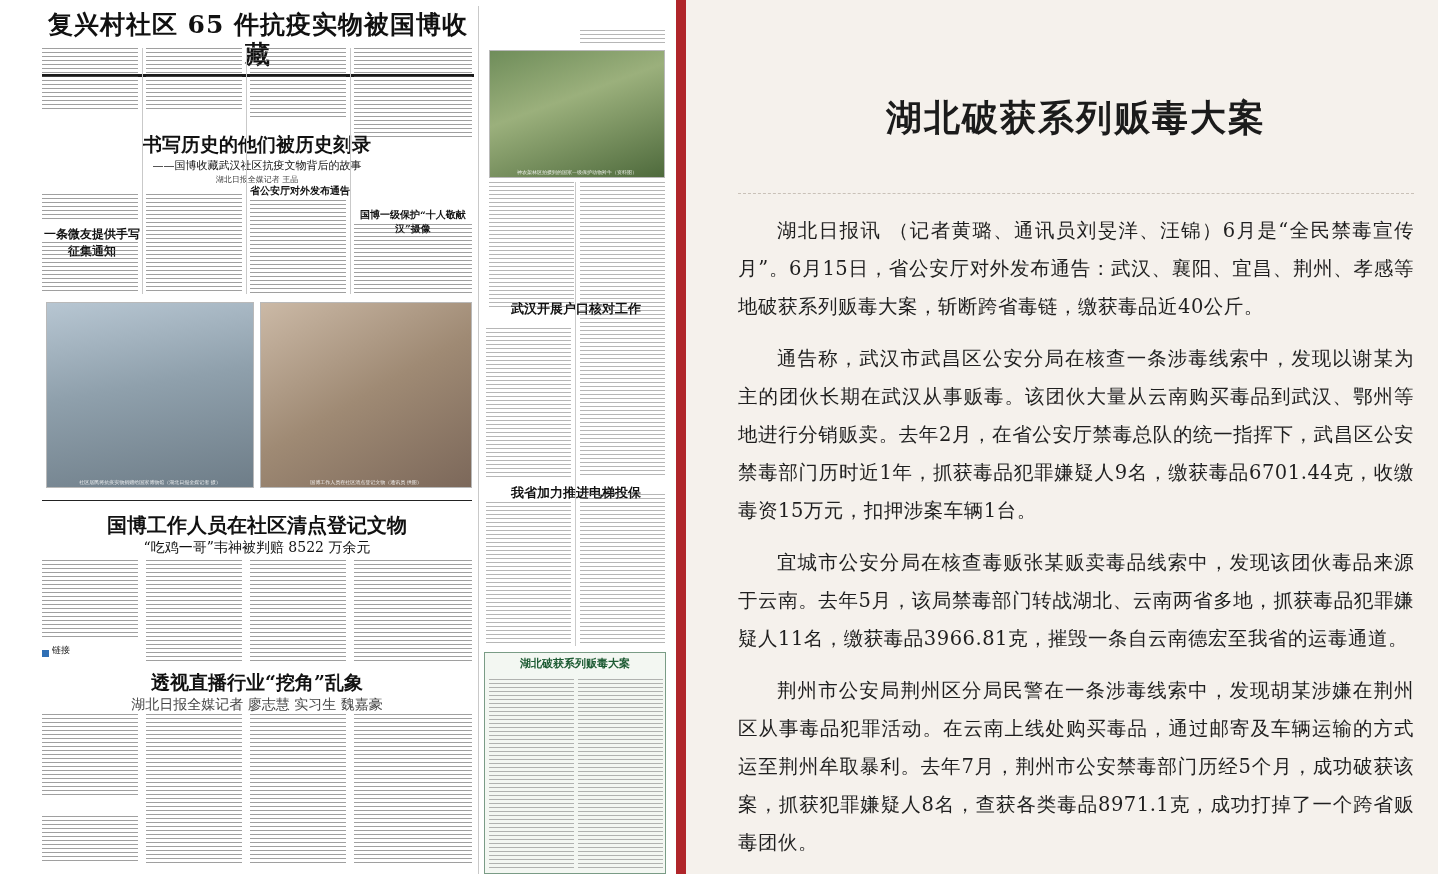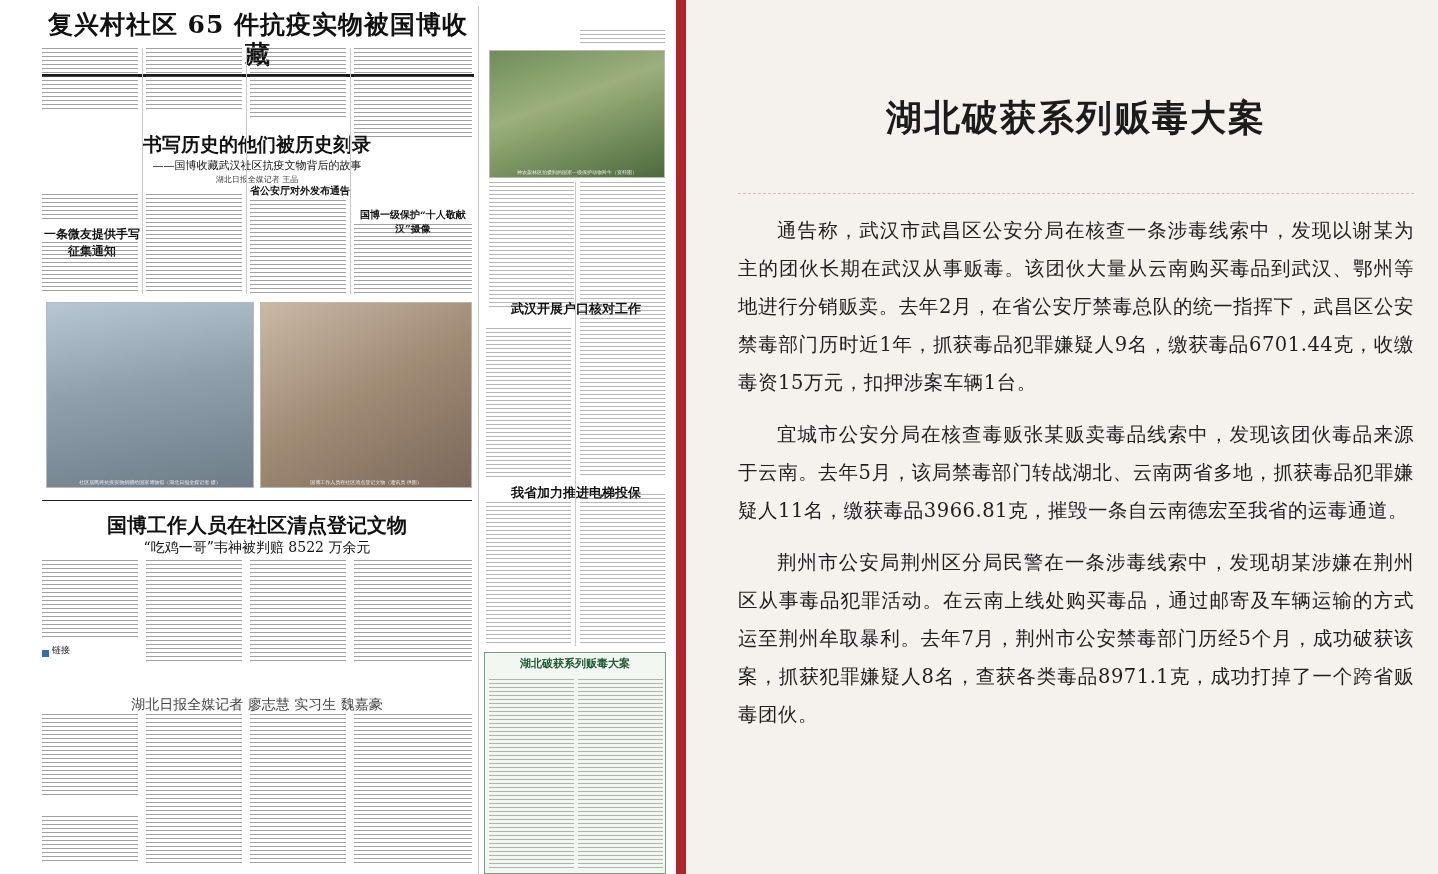--- a/index.html
+++ b/index.html
@@ -221,20 +221,23 @@
       <div class="greyblock" style="position:absolute;left:8px;top:556px;width:96px;height:78px;"></div>
       <div class="greyblock" style="position:absolute;left:112px;top:556px;width:96px;height:104px;"></div>
       <div class="greyblock" style="position:absolute;left:216px;top:556px;width:96px;height:104px;"></div>
       <div class="greyblock" style="position:absolute;left:320px;top:556px;width:118px;height:104px;"></div>
 
       <div class="tag" style="left:8px; top:640px;">
         <span class="sq"></span>
         <span>链接</span>
       </div>
 
+      <div class="sub-head" style="left:8px; top:666px; width:430px; font-size:19px;">
+        <span>透视直播行业“挖角”乱象</span>
+      </div>
       <div class="sub-head" style="left:8px; top:692px; width:430px; font-size:14px; font-weight:normal; color:#444;">
         <span>湖北日报全媒记者 廖志慧 实习生 魏嘉豪</span>
       </div>
 
       <div class="greyblock" style="position:absolute;left:8px;top:710px;width:96px;height:82px;"></div>
       <div class="greyblock" style="position:absolute;left:112px;top:710px;width:96px;height:150px;"></div>
       <div class="greyblock" style="position:absolute;left:216px;top:710px;width:96px;height:150px;"></div>
       <div class="greyblock" style="position:absolute;left:320px;top:710px;width:118px;height:150px;"></div>
       <div class="greyblock" style="position:absolute;left:8px;top:812px;width:96px;height:48px;"></div>
 
@@ -251,20 +254,21 @@
       <div class="vsep" style="left:541px; top:178px; height:464px;"></div>
     </div>
   </div>
 
   <div class="divider"></div>
 
   <div class="reader">
     <h1 class="reader-title">湖北破获系列贩毒大案</h1>
     <div class="reader-sep"></div>
     <div class="reader-body">
+      <p>湖北日报讯 （记者黄璐、通讯员刘旻洋、汪锦）6月是“全民禁毒宣传月”。6月15日，省公安厅对外发布通告：武汉、襄阳、宜昌、荆州、孝感等地破获系列贩毒大案，斩断跨省毒链，缴获毒品近40公斤。</p>
       <p>通告称，武汉市武昌区公安分局在核查一条涉毒线索中，发现以谢某为主的团伙长期在武汉从事贩毒。该团伙大量从云南购买毒品到武汉、鄂州等地进行分销贩卖。去年2月，在省公安厅禁毒总队的统一指挥下，武昌区公安禁毒部门历时近1年，抓获毒品犯罪嫌疑人9名，缴获毒品6701.44克，收缴毒资15万元，扣押涉案车辆1台。</p>
       <p>宜城市公安分局在核查毒贩张某贩卖毒品线索中，发现该团伙毒品来源于云南。去年5月，该局禁毒部门转战湖北、云南两省多地，抓获毒品犯罪嫌疑人11名，缴获毒品3966.81克，摧毁一条自云南德宏至我省的运毒通道。</p>
       <p>荆州市公安局荆州区分局民警在一条涉毒线索中，发现胡某涉嫌在荆州区从事毒品犯罪活动。在云南上线处购买毒品，通过邮寄及车辆运输的方式运至荆州牟取暴利。去年7月，荆州市公安禁毒部门历经5个月，成功破获该案，抓获犯罪嫌疑人8名，查获各类毒品8971.1克，成功打掉了一个跨省贩毒团伙。</p>
 
     </div>
   </div>
 
 </div>
 
 </body></html>

